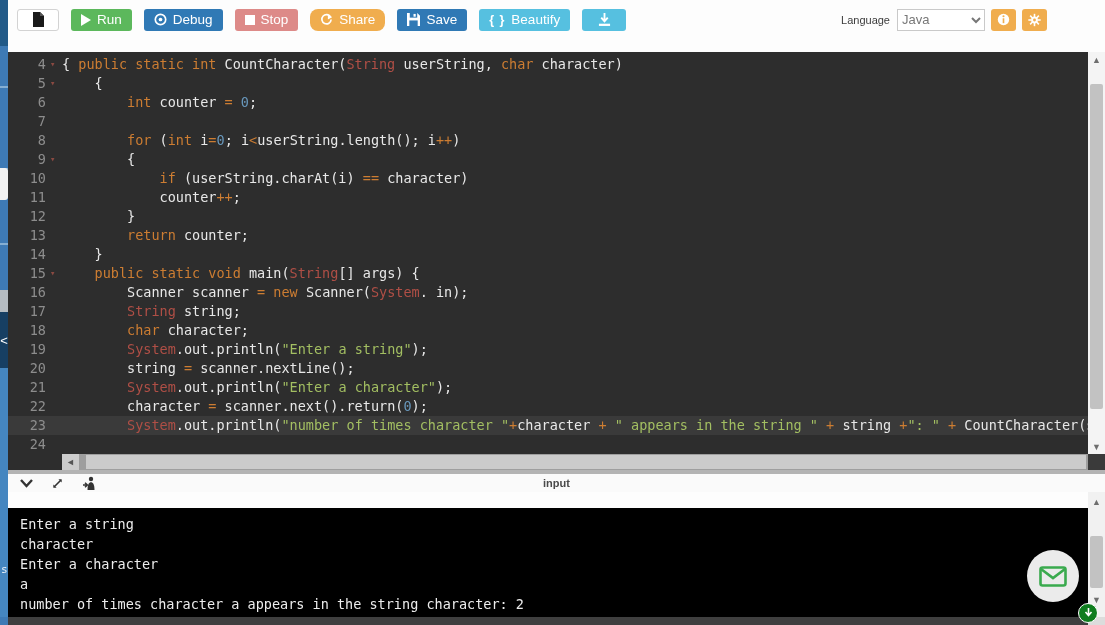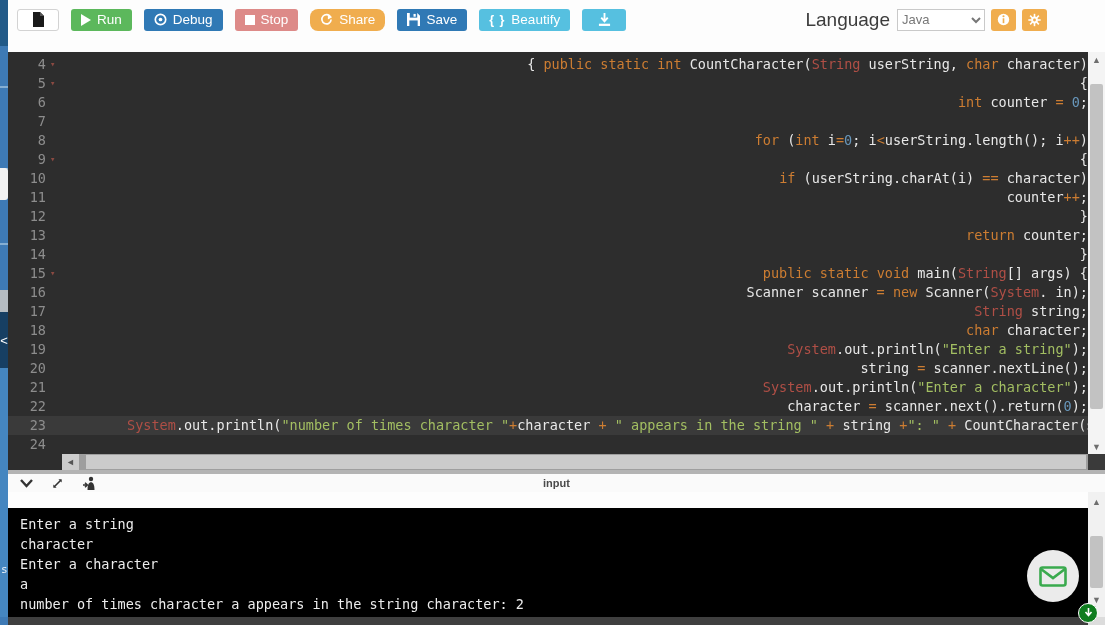--- a/index.html
+++ b/index.html
@@ -30,21 +30,21 @@
           font-family:"Liberation Sans",sans-serif;}
   .btn-file{background:#fff;border:1px solid #d3d3d3;margin-left:9px;width:42px;justify-content:center;}
   .btn-run{background:#5cb85c;}
   .btn-debug{background:#3079b5;}
   .btn-stop{background:#dd8a88;}
   .btn-share{background:#f0ad4e;border-radius:8px;}
   .btn-save{background:#3079b5;}
   .btn-beautify{background:#56c0e0;}
   .btn-download{background:#56c0e0;width:44px;justify-content:center;}
   .tb-right{margin-left:auto;display:flex;align-items:center;padding-right:58px;}
-  .lang-label{color:#3c3c3c;font-size:19px;margin-right:7px;}
+  .lang-label{color:#3c3c3c;font-size:11px;margin-right:7px;}
   .lang-select{width:88px;height:22px;font-size:13px;color:#777;border:1px solid #c9c9c9;
                background:#fff;font-family:"Liberation Sans",sans-serif;}
   .sq-btn{width:25px;height:22px;border:none;border-radius:3px;background:#f0ad4e;color:#fff;
           margin-left:6px;display:inline-flex;align-items:center;justify-content:center;cursor:pointer;}
   .stop-square{width:10px;height:10px;background:#fff;display:inline-block;}
   .braces{font-weight:bold;font-size:12.5px;letter-spacing:1px;}
 
   
   .tabbar{position:absolute;left:8px;top:28px;right:0;height:16px;background:#7d7d7d;
           display:flex;align-items:flex-end;margin-top:48px;}
@@ -54,21 +54,21 @@
   .tab-menu{color:#e8e8e8;font-size:14px;display:flex;align-items:center;padding:0 8px;cursor:pointer;
             letter-spacing:0;}
 
   
   .editor{position:absolute;left:8px;top:52px;width:1080px;height:402px;background:#2d2d2d;overflow:hidden;}
   .code-row{position:relative;display:flex;height:19px;line-height:19px;white-space:pre;
             font-family:"DejaVu Sans Mono",monospace;font-size:13.5px;}
   .code-row.active{background:#3a3a3a;}
   .gutter-num{width:38px;flex:0 0 38px;text-align:right;color:#8d8d8d;padding-right:4px;}
   .fold{width:12px;flex:0 0 12px;color:#8b4a42;font-size:9px;line-height:19px;text-align:left;}
-  .code-text{flex:1;overflow:hidden;text-align:right;}
+  .code-text{flex:1;overflow:hidden;}
   .tk-p{color:#e8e8e8}.tk-k{color:#cd7d32}.tk-t{color:#b04f46}.tk-n{color:#6897bb}.tk-s{color:#a3bf62}
   .code-pad{height:3px;}
 
   
   .ed-vscroll{position:absolute;right:0;top:52px;width:17px;height:402px;background:#f4f4f4;}
   .sb-arrow{position:absolute;left:0;width:17px;height:15px;color:#6e6e6e;font-size:9px;
             display:flex;align-items:center;justify-content:center;cursor:pointer;}
   .ed-vthumb{position:absolute;left:2px;top:32px;width:13px;height:325px;background:#c2c2c2;border-radius:2px;cursor:pointer;}
   .ed-hscroll{position:absolute;left:8px;top:454px;width:1080px;height:16px;background:#2d2d2d;}
   .hs-left{position:absolute;left:54px;top:0;width:17px;height:16px;background:#cccccc;color:#555;

